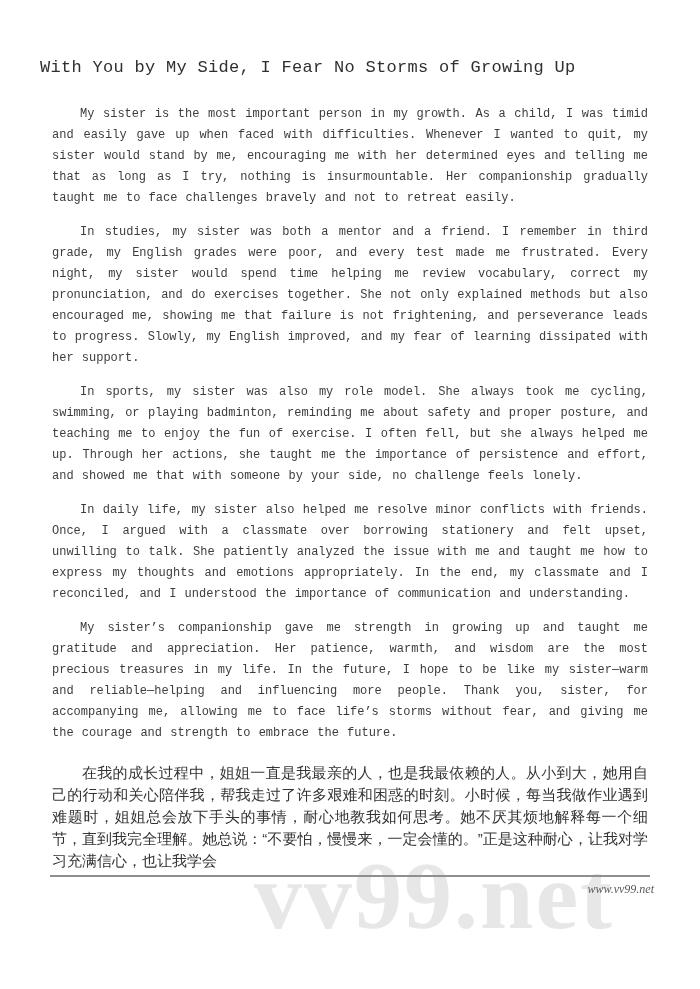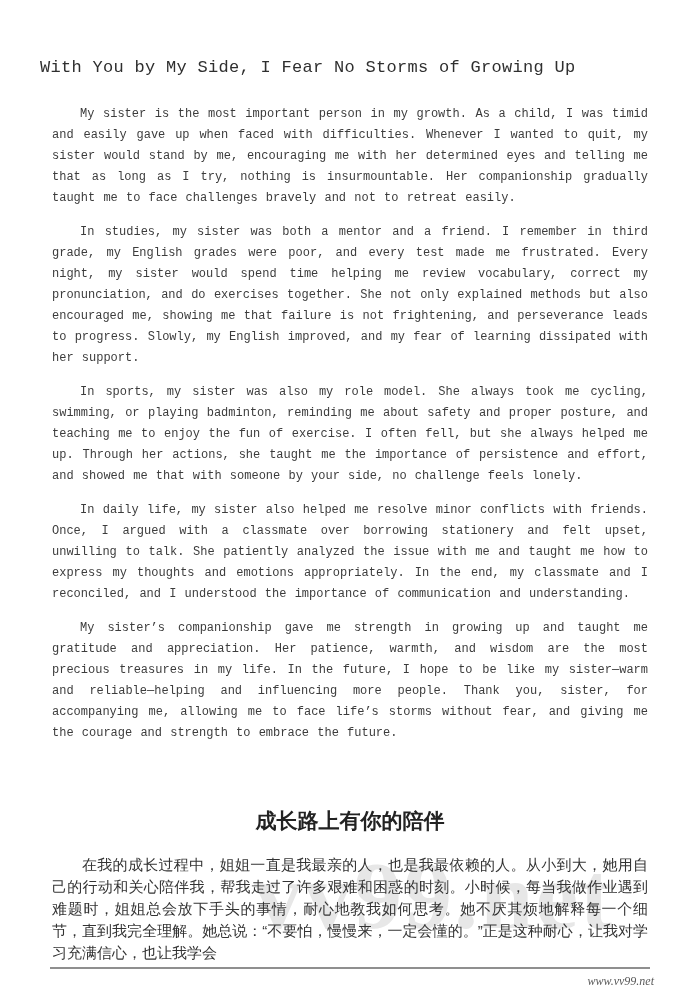--- a/index.html
+++ b/index.html
@@ -91,21 +91,20 @@
     <div class="title-en">With You by My Side, I Fear No Storms of Growing Up</div>
 
     <div class="essay-en">
       <p>My sister is the most important person in my growth. As a child, I was timid and easily gave up when faced with difficulties. Whenever I wanted to quit, my sister would stand by me, encouraging me with her determined eyes and telling me that as long as I try, nothing is insurmountable. Her companionship gradually taught me to face challenges bravely and not to retreat easily.</p>
       <p>In studies, my sister was both a mentor and a friend. I remember in third grade, my English grades were poor, and every test made me frustrated. Every night, my sister would spend time helping me review vocabulary, correct my pronunciation, and do exercises together. She not only explained methods but also encouraged me, showing me that failure is not frightening, and perseverance leads to progress. Slowly, my English improved, and my fear of learning dissipated with her support.</p>
       <p>In sports, my sister was also my role model. She always took me cycling, swimming, or playing badminton, reminding me about safety and proper posture, and teaching me to enjoy the fun of exercise. I often fell, but she always helped me up. Through her actions, she taught me the importance of persistence and effort, and showed me that with someone by your side, no challenge feels lonely.</p>
       <p>In daily life, my sister also helped me resolve minor conflicts with friends. Once, I argued with a classmate over borrowing stationery and felt upset, unwilling to talk. She patiently analyzed the issue with me and taught me how to express my thoughts and emotions appropriately. In the end, my classmate and I reconciled, and I understood the importance of communication and understanding.</p>
       <p>My sister’s companionship gave me strength in growing up and taught me gratitude and appreciation. Her patience, warmth, and wisdom are the most precious treasures in my life. In the future, I hope to be like my sister—warm and reliable—helping and influencing more people. Thank you, sister, for accompanying me, allowing me to face life’s storms without fear, and giving me the courage and strength to embrace the future.</p>
     </div>
 
-    <div class="title-zh">成长路上有你的陪伴</div>
 
     <div class="para-zh">在我的成长过程中，姐姐一直是我最亲的人，也是我最依赖的人。从小到大，她用自己的行动和关心陪伴我，帮我走过了许多艰难和困惑的时刻。小时候，每当我做作业遇到难题时，姐姐总会放下手头的事情，耐心地教我如何思考。她不厌其烦地解释每一个细节，直到我完全理解。她总说：“不要怕，慢慢来，一定会懂的。”正是这种耐心，让我对学习充满信心，也让我学会</div>
 
     <hr class="rule">
 
     <div class="footer">www.vv99.net</div>
 
   </div>
 </div>
 

